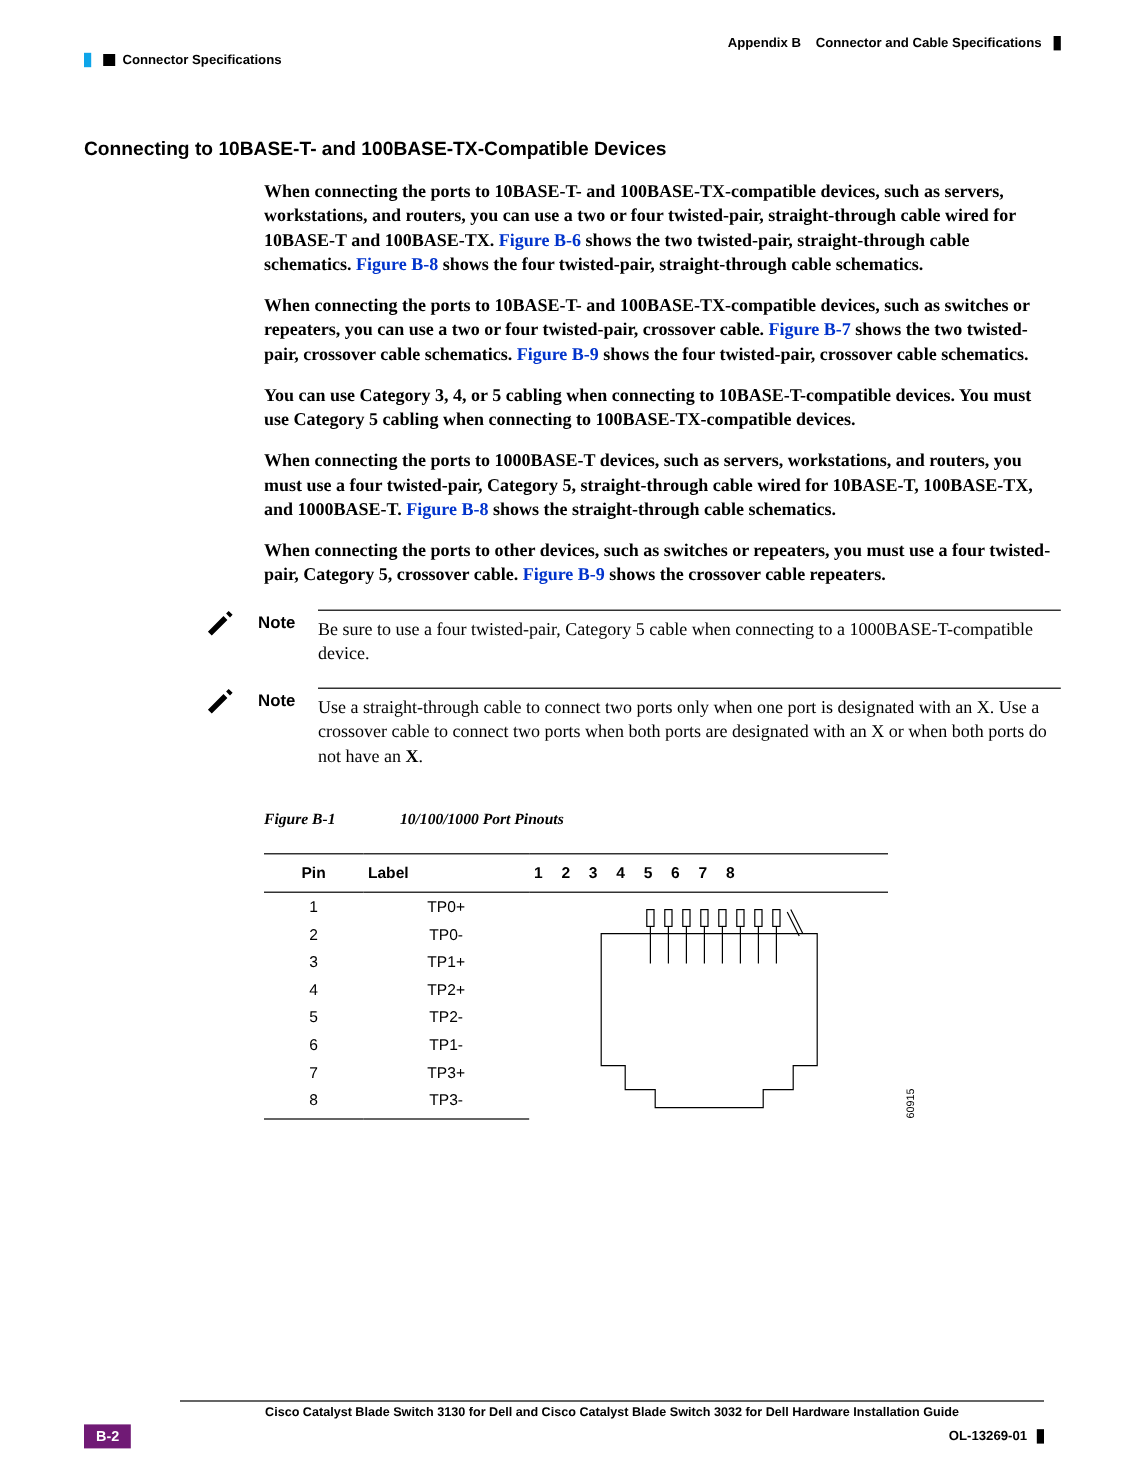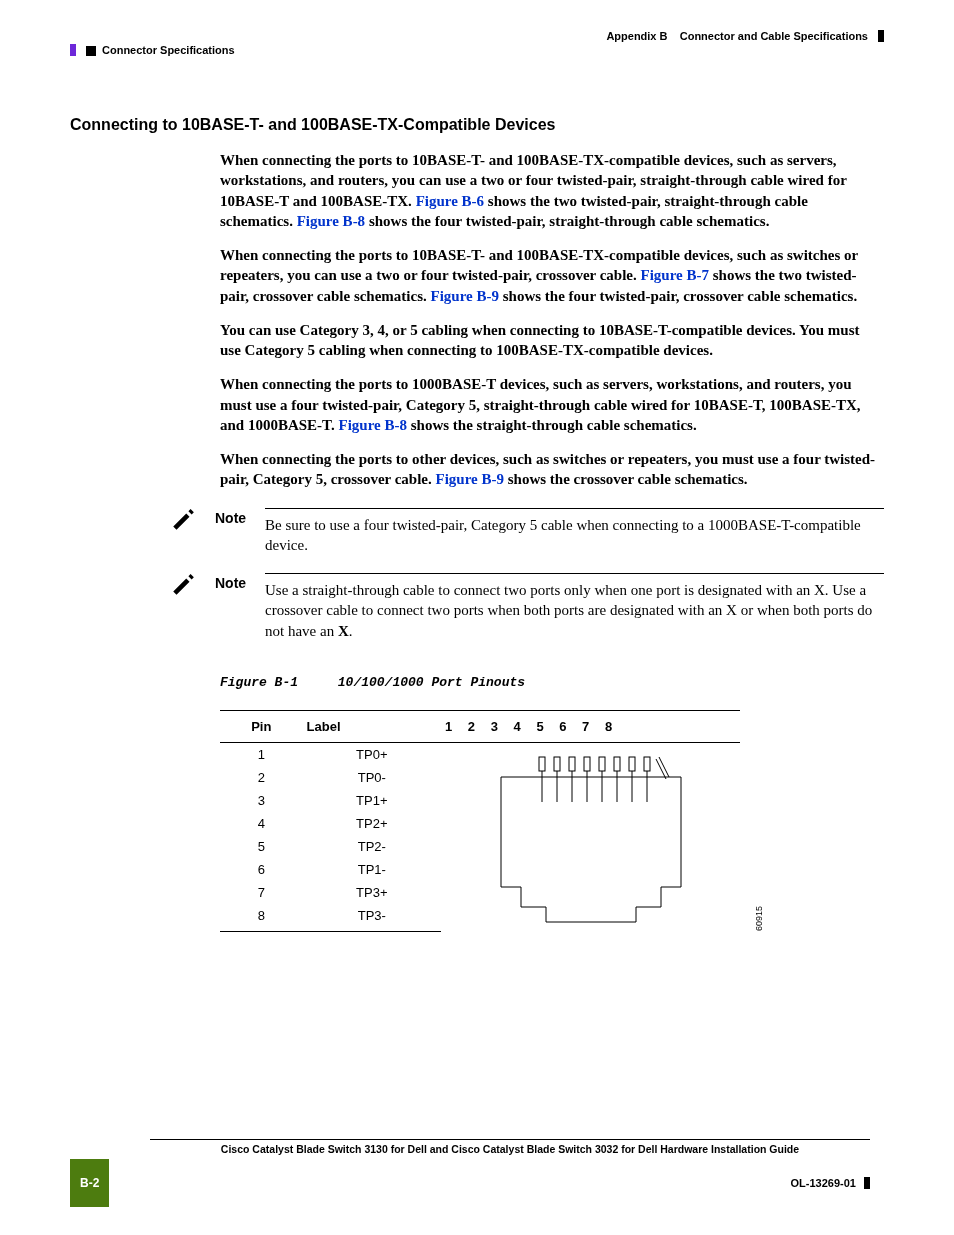--- a/index.html
+++ b/index.html
@@ -24,21 +24,21 @@
   }
   .rh-right {
     text-align: right;
     padding-right: 10px;
     border-right: 6px solid #000;
     margin-bottom: 2px;
   }
   .rh-left {
     text-align: left;
     padding-left: 10px;
-    border-left: 6px solid #6d28d9;
+    border-left: 6px solid #0ea5e9;
     margin-bottom: 60px;
   }
   .rh-left .sq {
     display: inline-block;
     width: 10px;
     height: 10px;
     background: #000;
     margin-right: 6px;
     vertical-align: middle;
   }
@@ -78,21 +78,21 @@
   }
   .note-body {
     flex: 1;
     border-top: 1px solid #000;
     padding-top: 6px;
     line-height: 1.35;
   }
   .note-body p { margin: 0; }
   .figure-block { margin-left: 150px; margin-top: 34px; }
   .figure-caption {
-    font-family: Liberation Mono, monospace;
+    font-family: Liberation Serif, serif;
     font-size: 13px;
     font-style: italic;
     font-weight: bold;
     margin-bottom: 20px;
   }
   .figure-caption .fignum { display: inline-block; width: 110px; }
   .pinout-table {
     width: 520px;
     border-collapse: collapse;
     font-family: Arial, Helvetica, sans-serif;
@@ -147,26 +147,26 @@
     text-align: center;
     margin-left: 80px;
   }
   .footer-bottom {
     display: flex;
     justify-content: space-between;
     align-items: center;
     margin-top: 4px;
   }
   .page-num-box {
-    background: #4d7c0f;
+    background: #701a75;
     color: #fff;
     font-family: Arial, Helvetica, sans-serif;
     font-size: 12px;
     font-weight: bold;
-    padding: 17px 10px;
+    padding: 3px 10px;
   }
   .doc-id {
     font-family: Arial, Helvetica, sans-serif;
     font-size: 11px;
     font-weight: bold;
     border-right: 6px solid #000;
     padding-right: 8px;
     padding-left: 47px;
   }
 </style>
@@ -194,21 +194,21 @@
     </p>
     <p>You can use Category 3, 4, or 5 cabling when connecting to 10BASE-T-compatible devices. You must use Category 5 cabling when connecting to 100BASE-TX-compatible devices.</p>
   </div>
 
 
   <div class="body-text">
     <p>
       <span>When connecting the ports to 1000BASE-T devices, such as servers, workstations, and routers, you must use a four twisted-pair, Category 5, straight-through cable wired for 10BASE-T, 100BASE-TX, and 1000BASE-T. </span><a class="figlink">Figure B-8</a><span> shows the straight-through cable schematics.</span>
     </p>
     <p>
-      <span>When connecting the ports to other devices, such as switches or repeaters, you must use a four twisted-pair, Category 5, crossover cable. </span><a class="figlink">Figure B-9</a><span> shows the crossover cable schematics.</span>
+      <span>When connecting the ports to other devices, such as switches or repeaters, you must use a four twisted-pair, Category 5, crossover cable. </span><a class="figlink">Figure B-9</a><span> shows the crossover cable repeaters.</span>
     </p>
   </div>
 
   <div class="note-block">
     <div class="note-icon">
       <svg viewBox="0 0 24 24">
           <path d="M3 17l3 3 12-12-3-3L3 17zm14-14l3 3 2-2-3-3-2 2z" fill="#000"></path>
         </svg>
     </div>
     <div style="flex:1">

